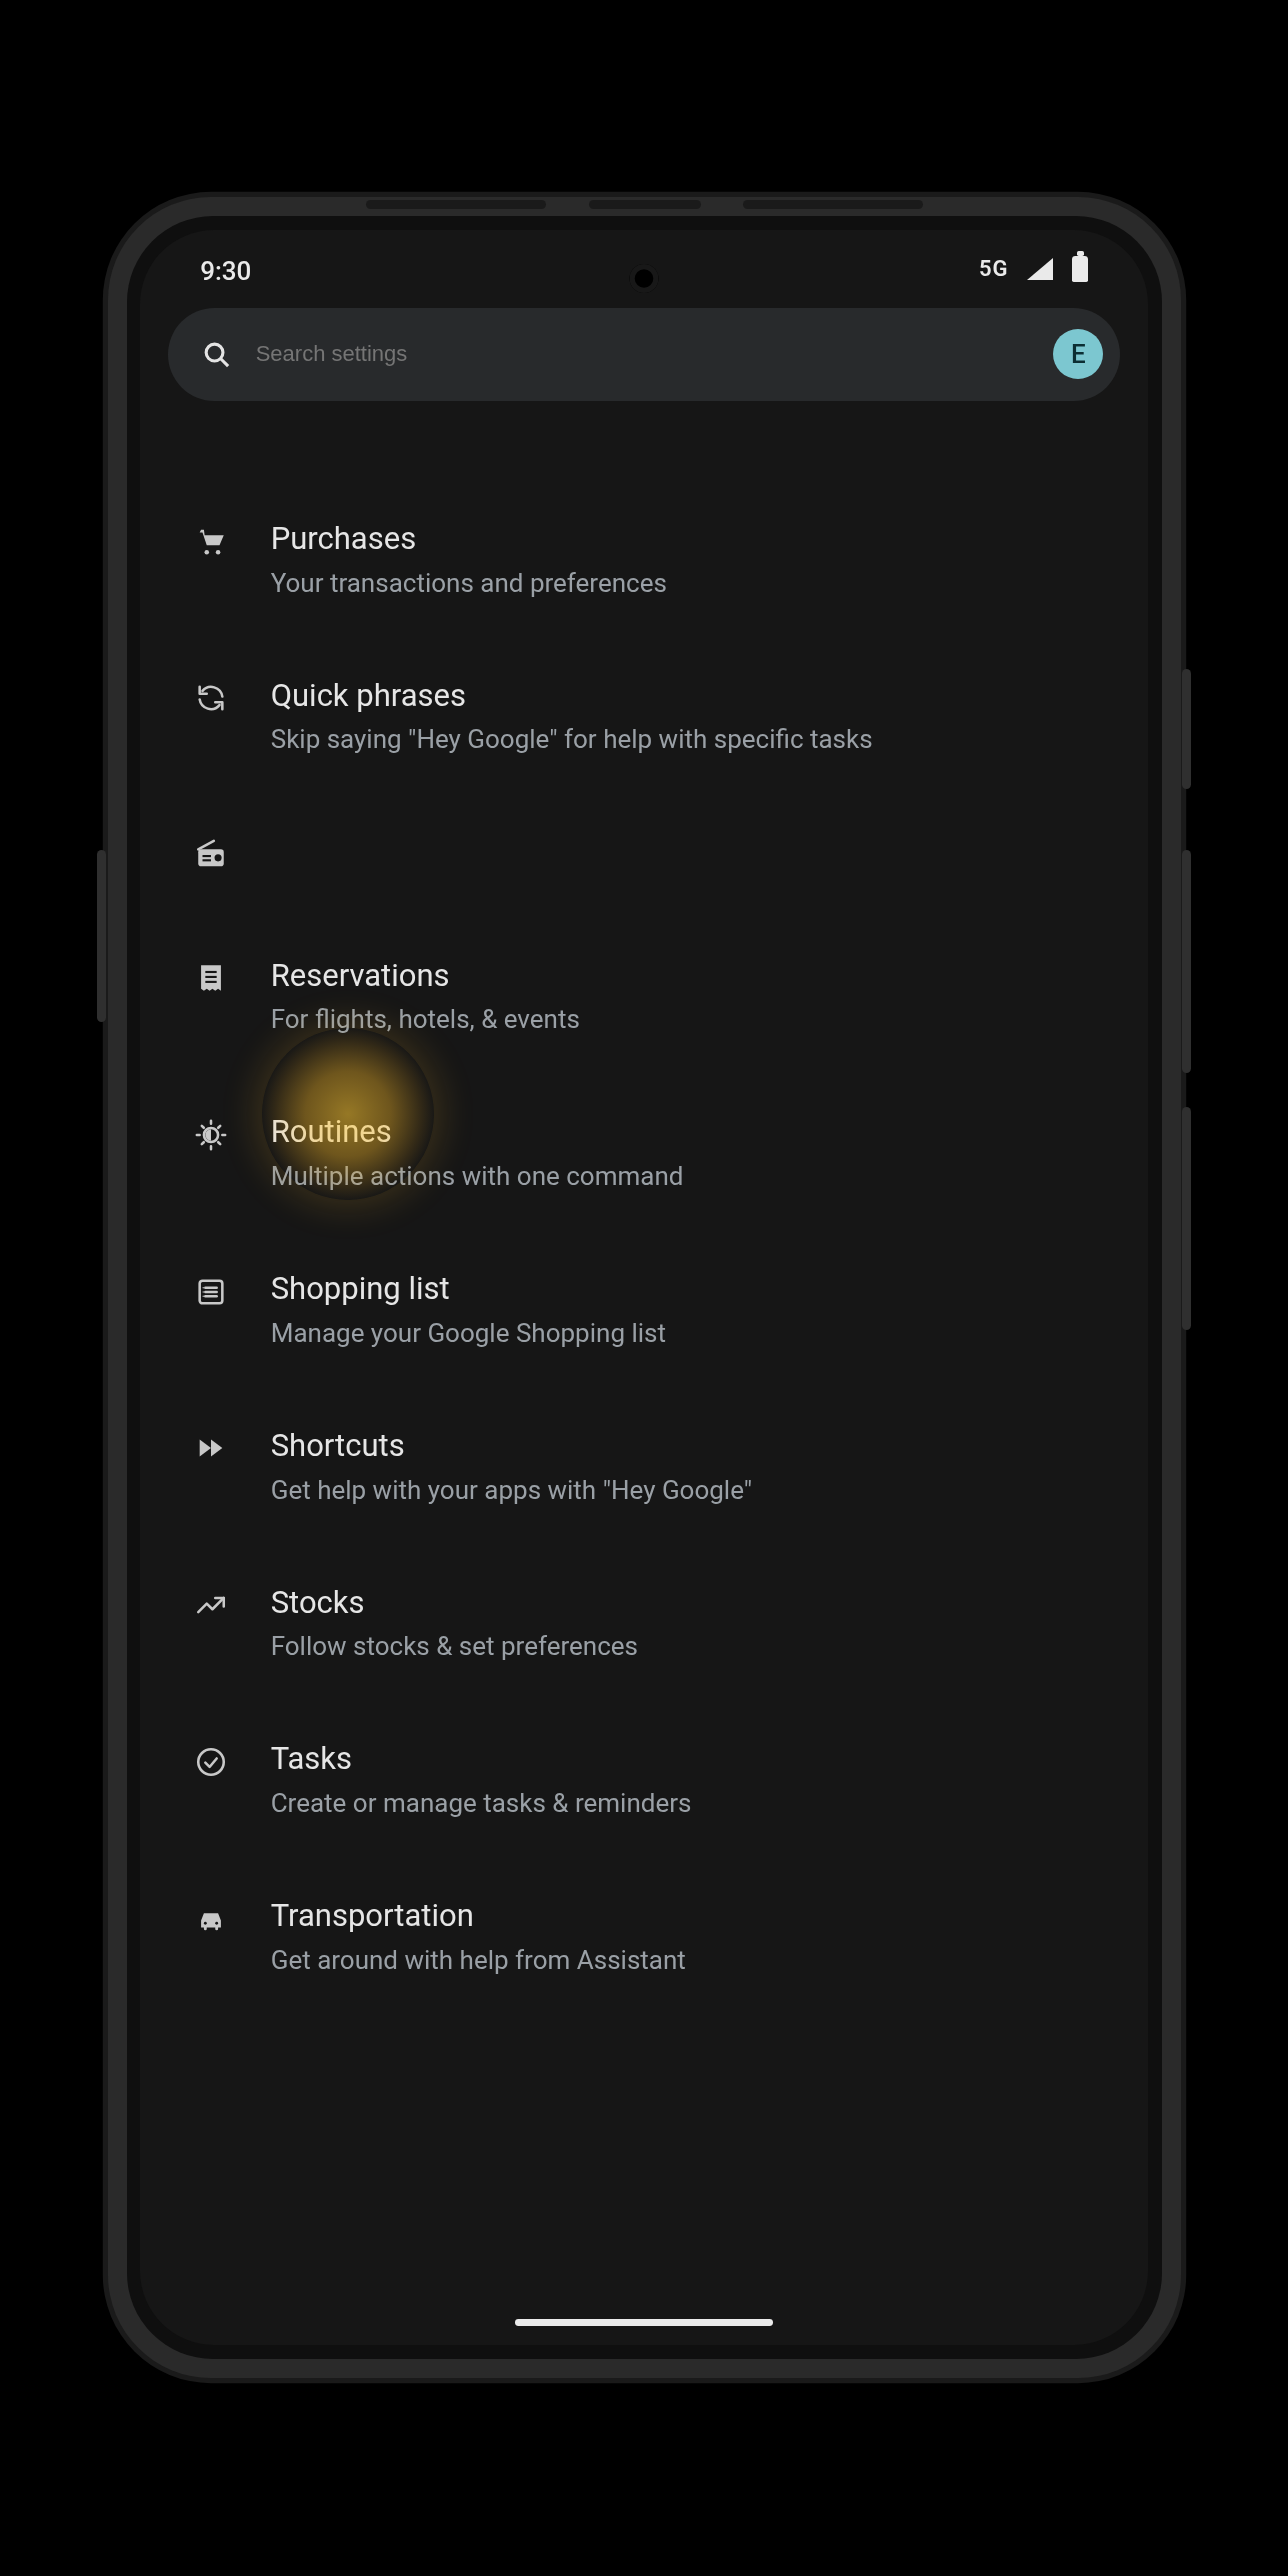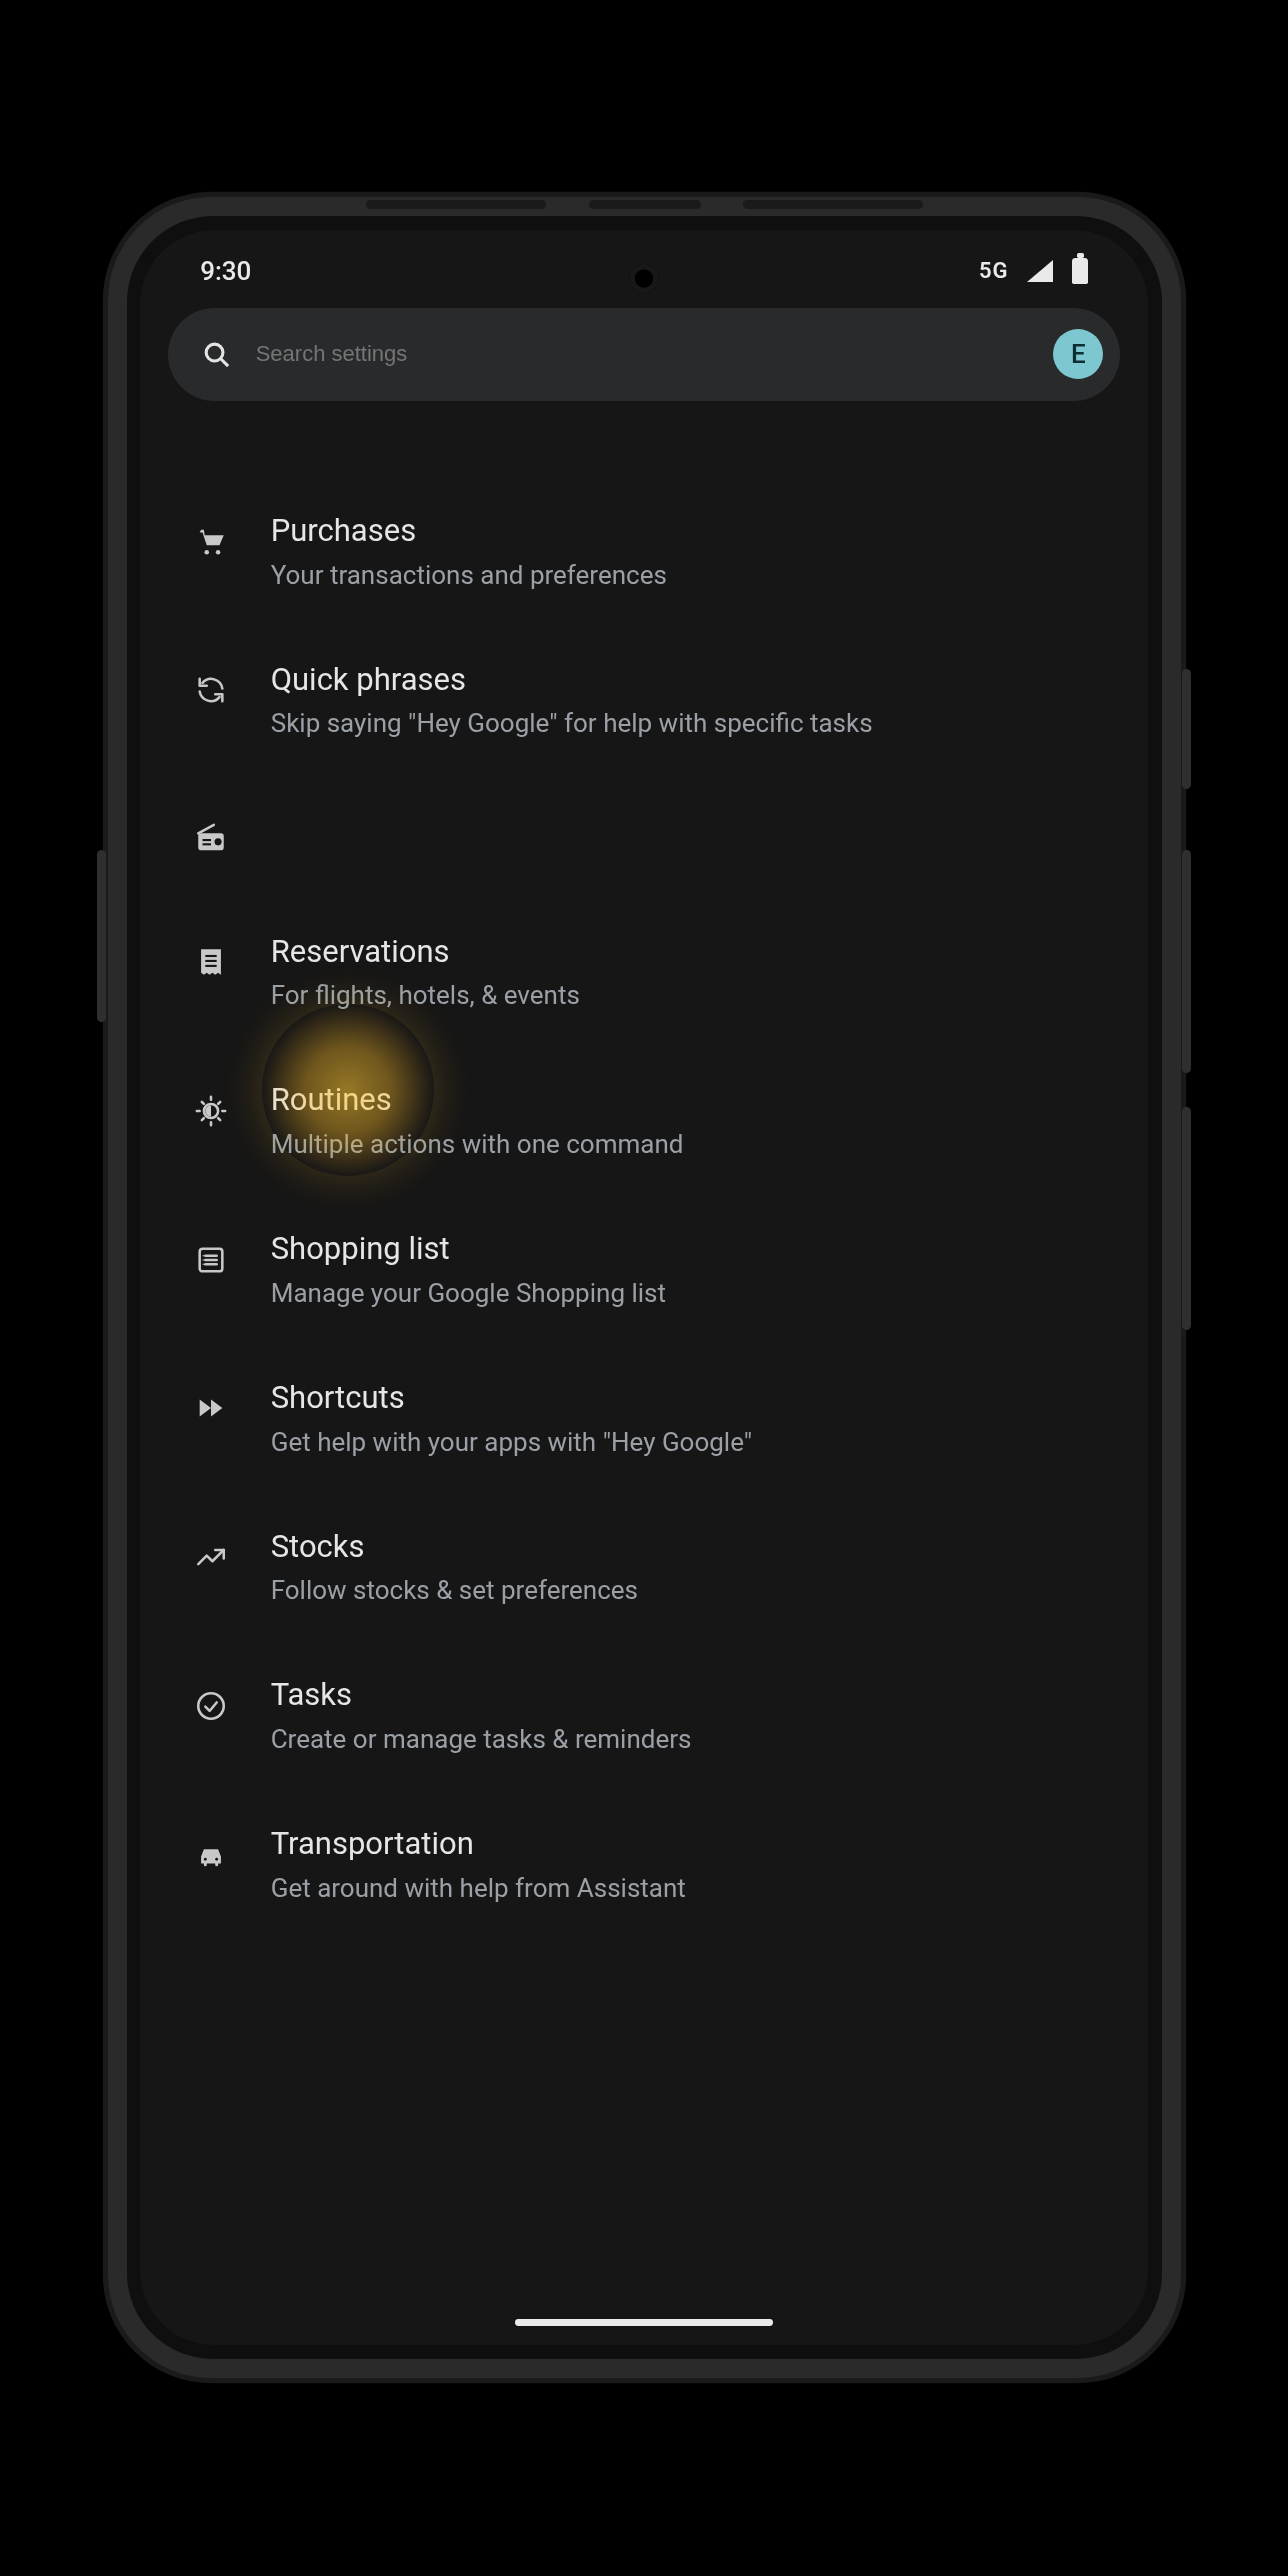--- a/index.html
+++ b/index.html
@@ -44,21 +44,21 @@
   .side-btn.c { top: 910px; height: 223px;}
   .side-btn.left { left:-10.3px; right:auto; top:653px; height:172px;}
   
   .camera {
     position:absolute; top:34px; left:50%; transform:translateX(-50%);
     width:29px; height:29px; border-radius:50%; background:#000;
     box-shadow: inset 0 0 0 5.2px #181818;
   }
   
   .status-bar {
-    display:flex; justify-content:space-between; align-items:center;
+    display:flex; justify-content:space-between; align-items:flex-start;
     padding: 26px 60px 17px 60px;
     font-size:26px; font-weight:500; color:#eaeaea;
   }
   .status-right { display:flex; align-items:center; gap:19px; }
   .sig-tri {
     width:0; height:0; border-style:solid;
     border-width: 0 0 22px 26px; border-color: transparent transparent #eaeaea transparent;
   }
   .batt {
     width:15.5px; height:26px; background:#eaeaea; border-radius:3.4px 3.4px 1.7px 1.7px; position:relative;
@@ -91,21 +91,21 @@
   .row {
     display:flex; align-items:flex-start; gap: 34px;
     padding: 34px 17px 34px 17px;
     position:relative;
   }
   .row .icon-slot {
     width:52px; height:52px; flex:0 0 52px;
     display:flex; align-items:center; justify-content:center;
     color:#c8c8c8; margin-top:3.4px;
   }
-  .row .texts { flex:1; }
+  .row .texts { flex:1;margin-top:8px; }
   .row .title {
     font-size:31px; color:#e6e6e6; font-weight:400; line-height:1.25;
   }
   .row .sub {
     font-size:26px; color:#9aa0a6; margin-top:6.9px; line-height:1.35;
     max-width: 704px;
   }
   
   .hl {
     position:absolute; width:172px; height:172px; border-radius:50%;

